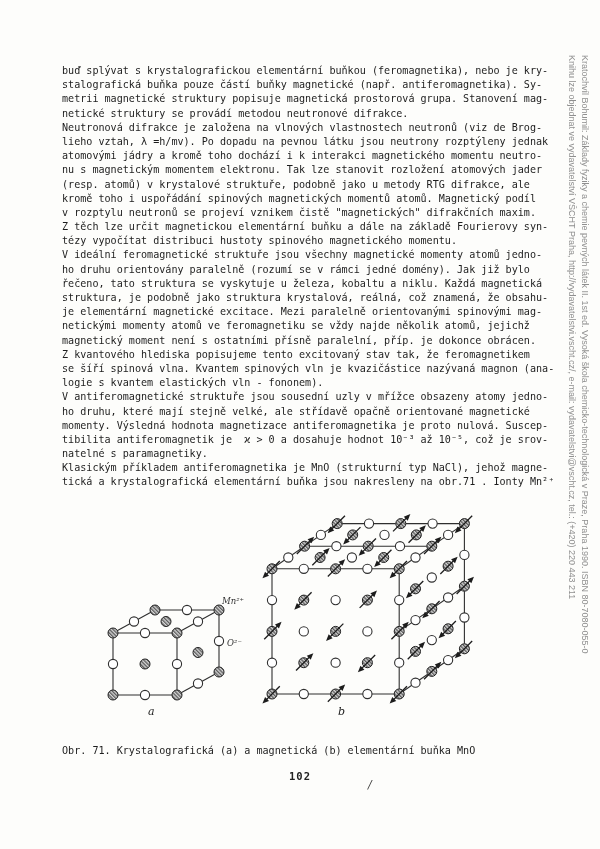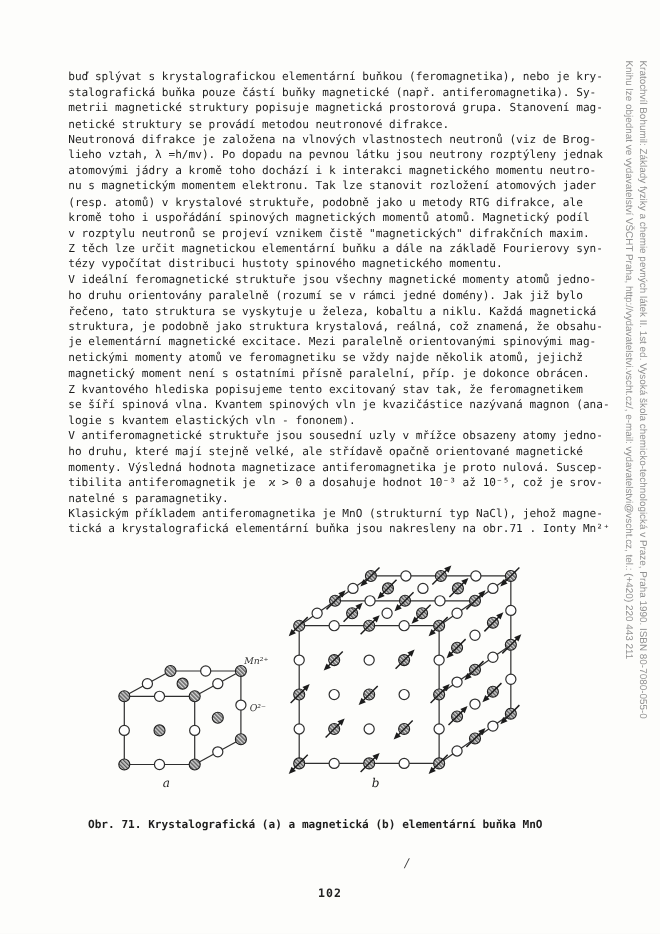--- a/index.html
+++ b/index.html
@@ -10,24 +10,24 @@
   .body-text .tline{height:14.2px;}
   .fig-svg{position:absolute;left:0;top:0;}
   .edge{stroke:#2f2f2f;stroke-width:1.1;fill:none;}
   .o-atom{fill:#ffffff;stroke:#2f2f2f;stroke-width:1.1;}
   .mn-base{fill:#ffffff;stroke:none;}
   .mn-atom{fill:url(#hatch);stroke:#1f1f1f;stroke-width:1;}
   .spin{stroke:#1c1c1c;stroke-width:1.3;fill:none;}
   .spin-head{fill:#1c1c1c;stroke:none;}
   .cubelabel{font-family:"DejaVu Serif", serif;font-style:italic;font-size:11px;fill:#222;}
   .ionlabel{font-family:"DejaVu Serif", serif;font-style:italic;font-size:8.5px;fill:#333;}
-  .caption{position:absolute;left:62px;top:745px;font-size:10.1px;font-weight:bold;
-        color:#1d1d1d;white-space:pre;margin-left:18px;}
+  .caption{position:absolute;left:62px;top:745px;font-size:10.1px;font-weight:normal;
+        color:#1d1d1d;white-space:pre;}
   .pagenum{position:absolute;left:0;top:770px;width:600px;text-align:center;
-        font-size:10.5px;font-weight:bold;color:#222;letter-spacing:1px;margin-top:36px;}
+        font-size:10.5px;font-weight:bold;color:#222;letter-spacing:1px;}
   .scanmark{position:absolute;left:368px;top:778px;font-family:"DejaVu Serif",serif;
         font-style:italic;font-size:11px;color:#333;}
   .sidebar{position:absolute;left:591px;top:55px;width:740px;
         transform:rotate(90deg);transform-origin:0 0;
         font-family:"Liberation Sans", sans-serif;font-size:9px;line-height:13px;
         color:#8f8f8f;white-space:nowrap;}
 </style>
 </head>
 <body>
 

